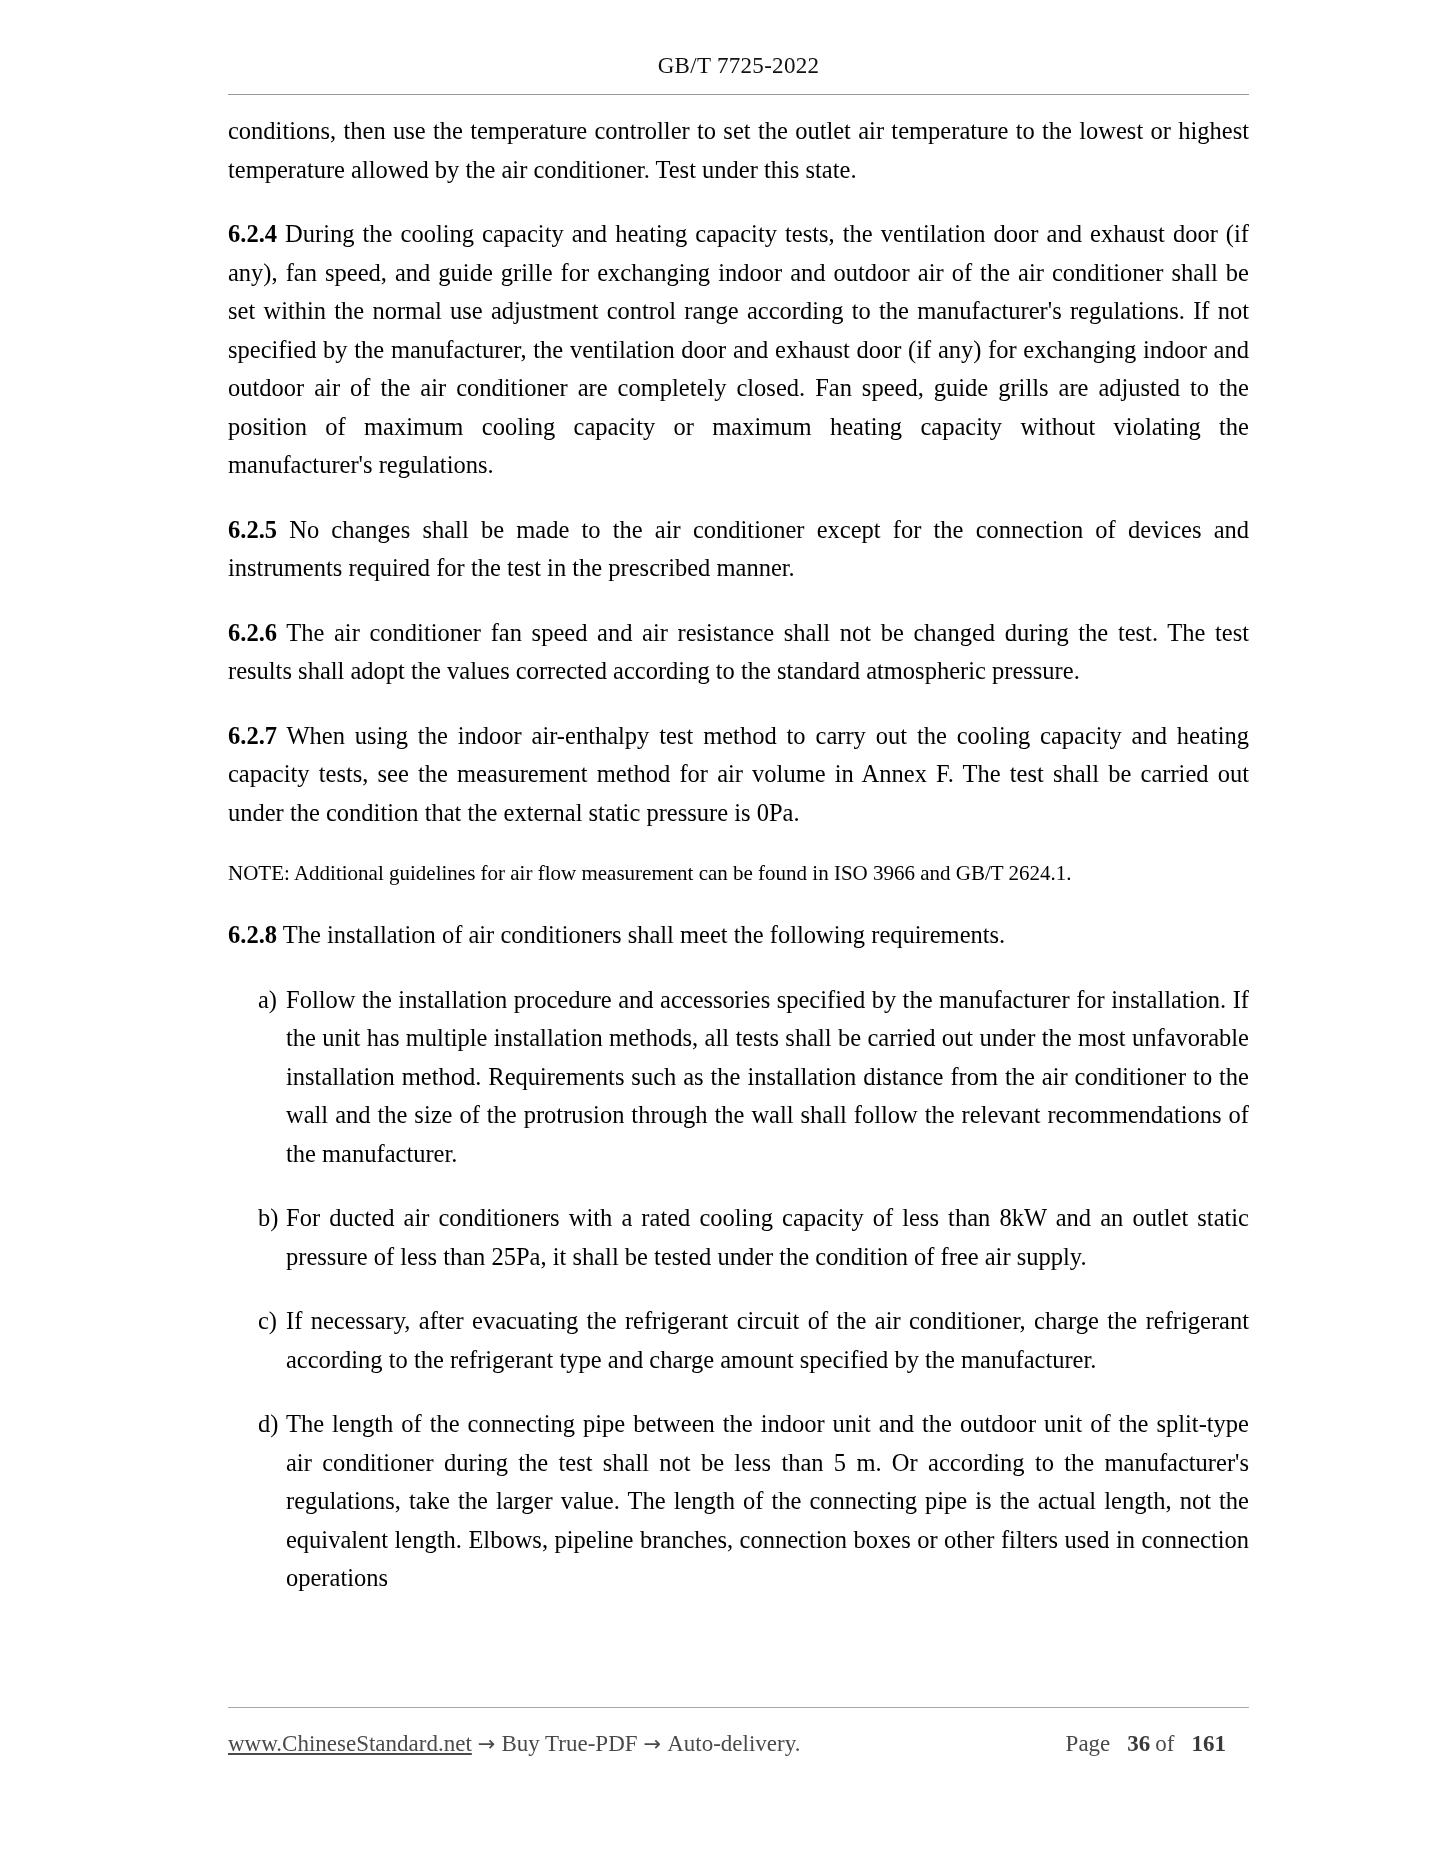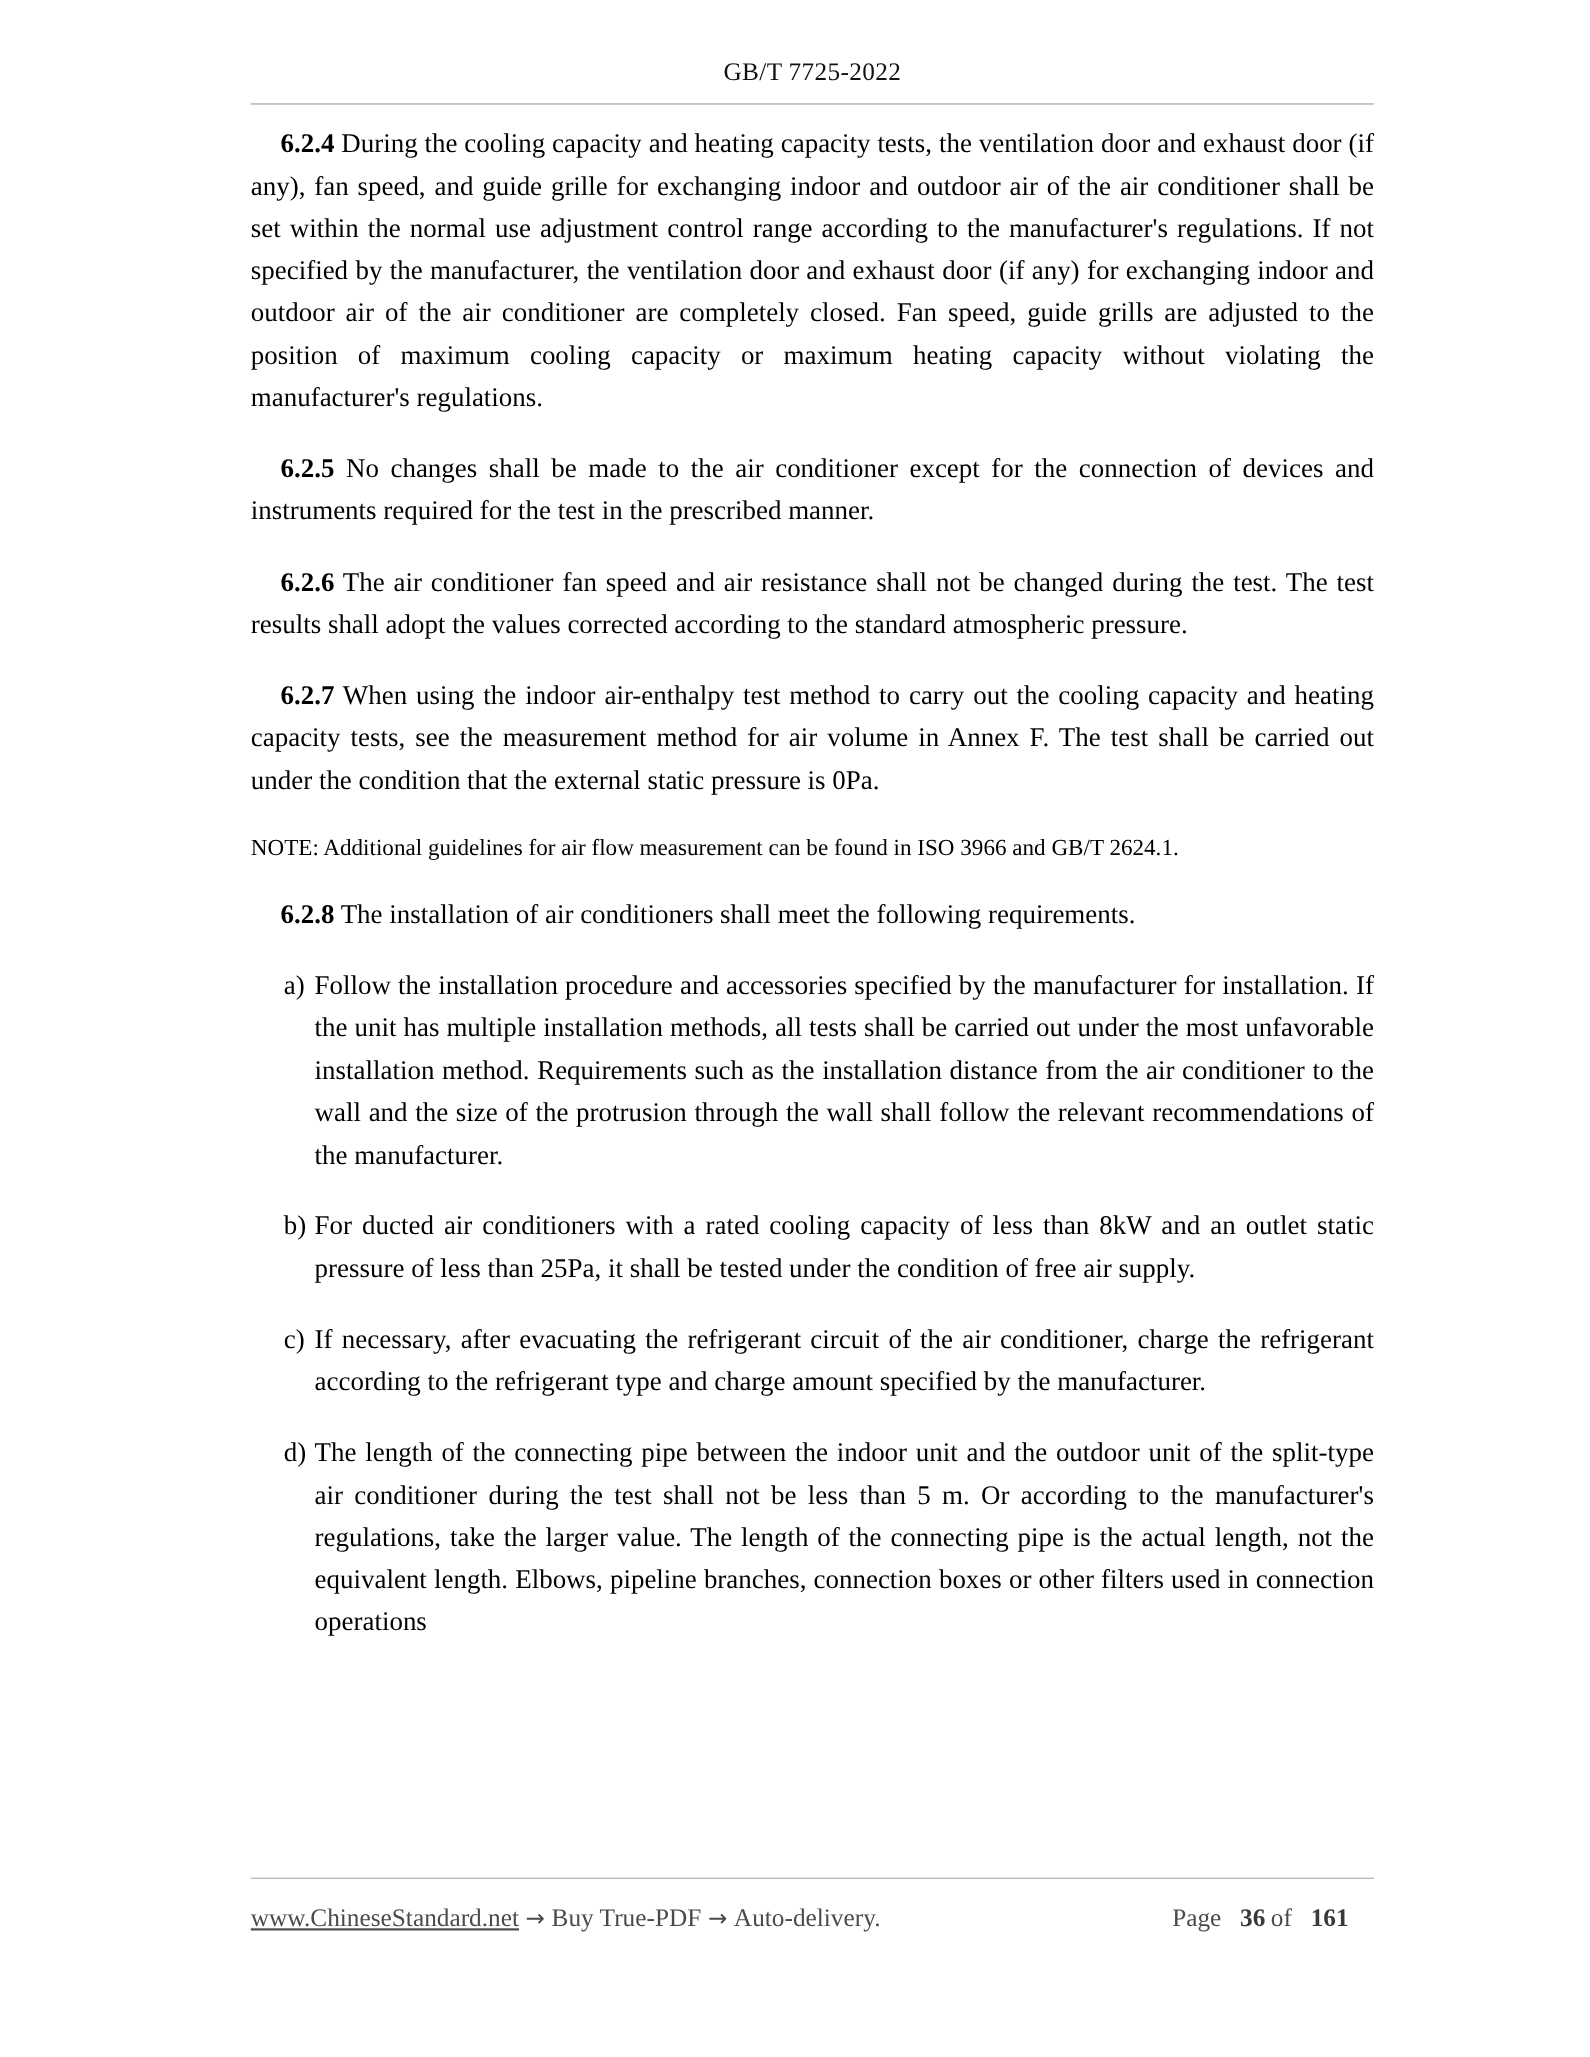--- a/index.html
+++ b/index.html
@@ -66,21 +66,20 @@
   }
   p.body-par.tight {
     margin-bottom: 24px;
   }
   p.body-par:last-child {
     margin-bottom: 0;
   }
 
   .clause-num {
     font-weight: bold;
-    margin-left: 27px;
   }
 
   
   p.note-par {
     margin: 0 0 26px 0;
     font-size: 21px;
     line-height: 34px;
     text-align: left;
   }
   .note-label {
@@ -162,20 +161,21 @@
 
 <div class="page">
 
   <div class="header">
     <div class="header-title">GB/T 7725-2022</div>
     <div class="header-rule"></div>
   </div>
 
   <div class="content">
 
+    <p class="body-par">conditions, then use the temperature controller to set the outlet air temperature to the lowest or highest temperature allowed by the air conditioner. Test under this state.</p>
 
     <p class="body-par"><span class="clause-num">6.2.4</span> <span>During the cooling capacity and heating capacity tests, the ventilation door and exhaust door (if any), fan speed, and guide grille for exchanging indoor and outdoor air of the air conditioner shall be set within the normal use adjustment control range according to the manufacturer's regulations. If not specified by the manufacturer, the ventilation door and exhaust door (if any) for exchanging indoor and outdoor air of the air conditioner are completely closed. Fan speed, guide grills are adjusted to the position of maximum cooling capacity or maximum heating capacity without violating the manufacturer's regulations.</span></p>
 
     <p class="body-par"><span class="clause-num">6.2.5</span> <span>No changes shall be made to the air conditioner except for the connection of devices and instruments required for the test in the prescribed manner.</span></p>
 
     <p class="body-par"><span class="clause-num">6.2.6</span> <span>The air conditioner fan speed and air resistance shall not be changed during the test. The test results shall adopt the values corrected according to the standard atmospheric pressure.</span></p>
 
     <p class="body-par tight"><span class="clause-num">6.2.7</span> <span>When using the indoor air-enthalpy test method to carry out the cooling capacity and heating capacity tests, see the measurement method for air volume in Annex F. The test shall be carried out under the condition that the external static pressure is 0Pa.</span></p>
 
     <p class="note-par"><span class="note-label">NOTE:</span> <span>Additional guidelines for air flow measurement can be found in ISO 3966 and GB/T 2624.1.</span></p>

